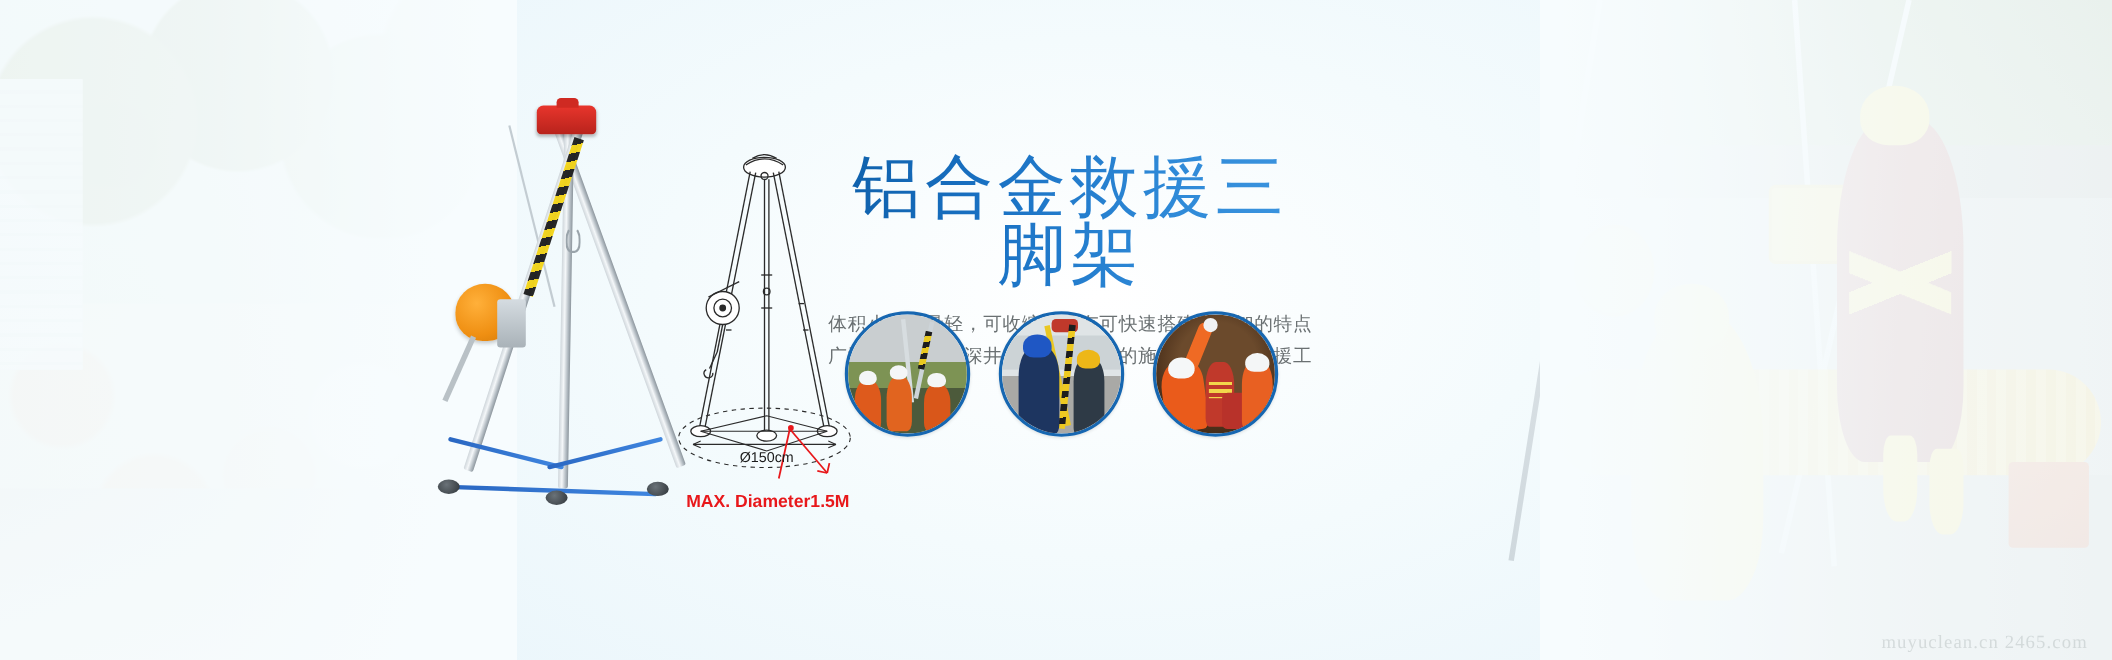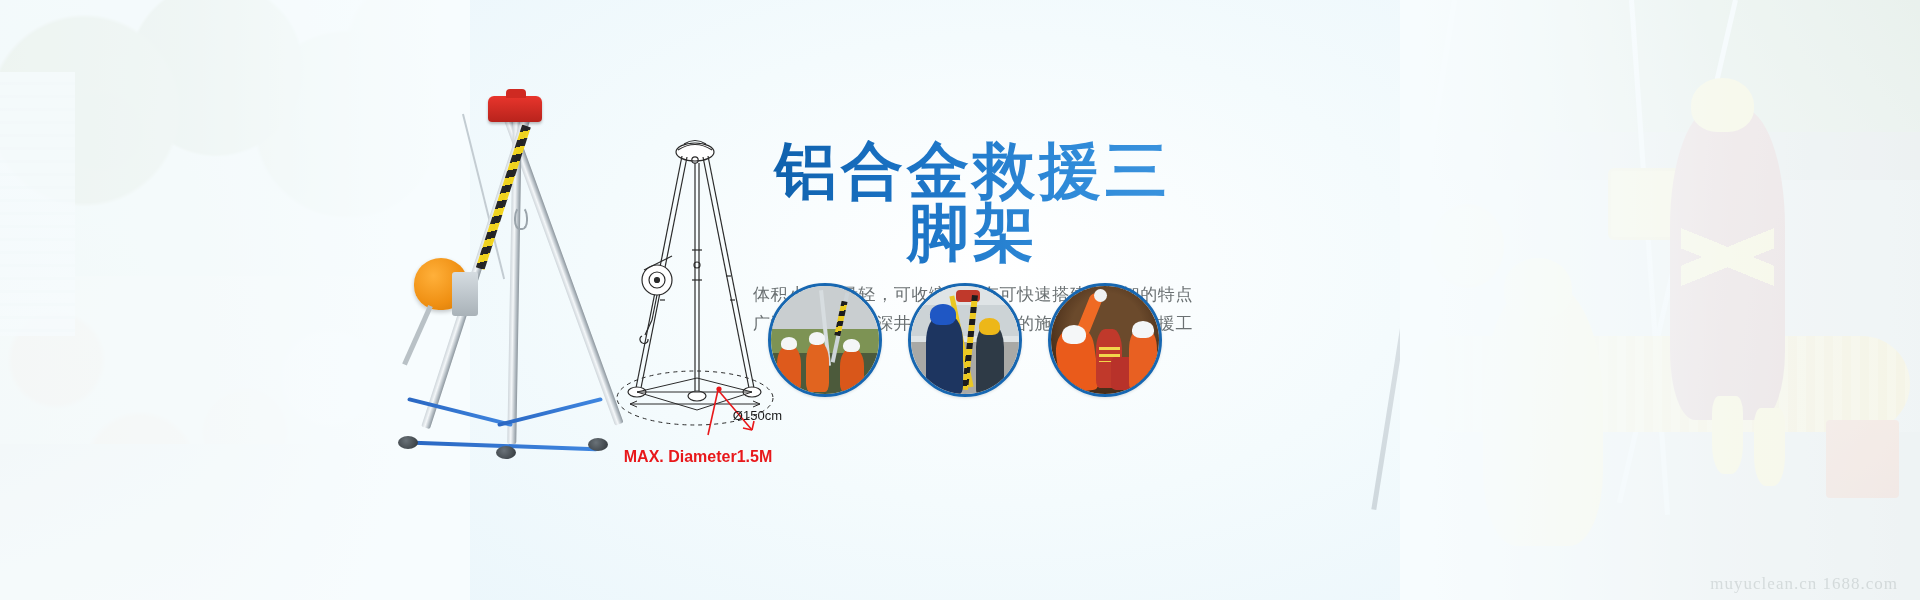--- a/index.html
+++ b/index.html
@@ -223,35 +223,35 @@
   .rescue-label .play-icon .tri {
     width:0;height:0;border-left:13px solid #3c4446;
     border-top:8px solid transparent;border-bottom:8px solid transparent;
   }
 
   
   .schematic { position:absolute; left:600px; top:130px; width:190px; height:330px; }
 
   .diagram-caption {
     position:absolute; left:612px; top:418px;
-    width:170px; text-align:right;
+    width:170px; text-align:center;
     font-size:13px; color:#1b1b1b;
     font-family:"Liberation Sans",sans-serif;
   }
   .diagram-max {
     position:absolute; left:608px; top:418px; width:180px;
     text-align:center; font-size:16px; color:#e8181b; font-weight:700;
     white-space:nowrap;
   }
 
   
   .copy { position:absolute; left:748px; top:140px; width:450px; }
 
   .headline {
-    font-size:62px; font-weight:700; letter-spacing:4px;
+    font-size:62px; font-weight:400; letter-spacing:4px;
     line-height:1;
     background:linear-gradient(95deg,#0d5ea8 0%,#1a72c4 35%,#2f8ad8 70%,#3e96e0 100%);
     -webkit-background-clip:text; background-clip:text;
     -webkit-text-fill-color:transparent; color:transparent;
     text-align:center;
     font-family:"Liberation Sans","DejaVu Sans",sans-serif;
   }
   .sub {
     margin-top:16px; text-align:center;
     color:#6a7072; font-size:17px; line-height:1.72;
@@ -338,21 +338,21 @@
     <div class="worker-b"></div>
     <div class="harness"></div>
     <div class="helmet-b"></div>
     <div class="boot b1"></div>
     <div class="boot b2"></div>
     <div class="toolbox"></div>
     <div class="wash"></div>
     <div class="wash2"></div>
   </div>
 
-  <div class="watermark">muyuclean.cn 1688.com</div>
+  <div class="watermark">muyuclean.cn 2465.com</div>
 
   <div class="product">
     <div class="p-cable"></div>
     <div class="p-leg pl-left"></div>
     <div class="p-leg pl-mid"></div>
     <div class="p-leg pl-right"></div>
     <div class="p-hazard"></div>
     <div class="p-head"></div>
     <div class="p-hook"></div>
     <div class="p-winch"></div>

